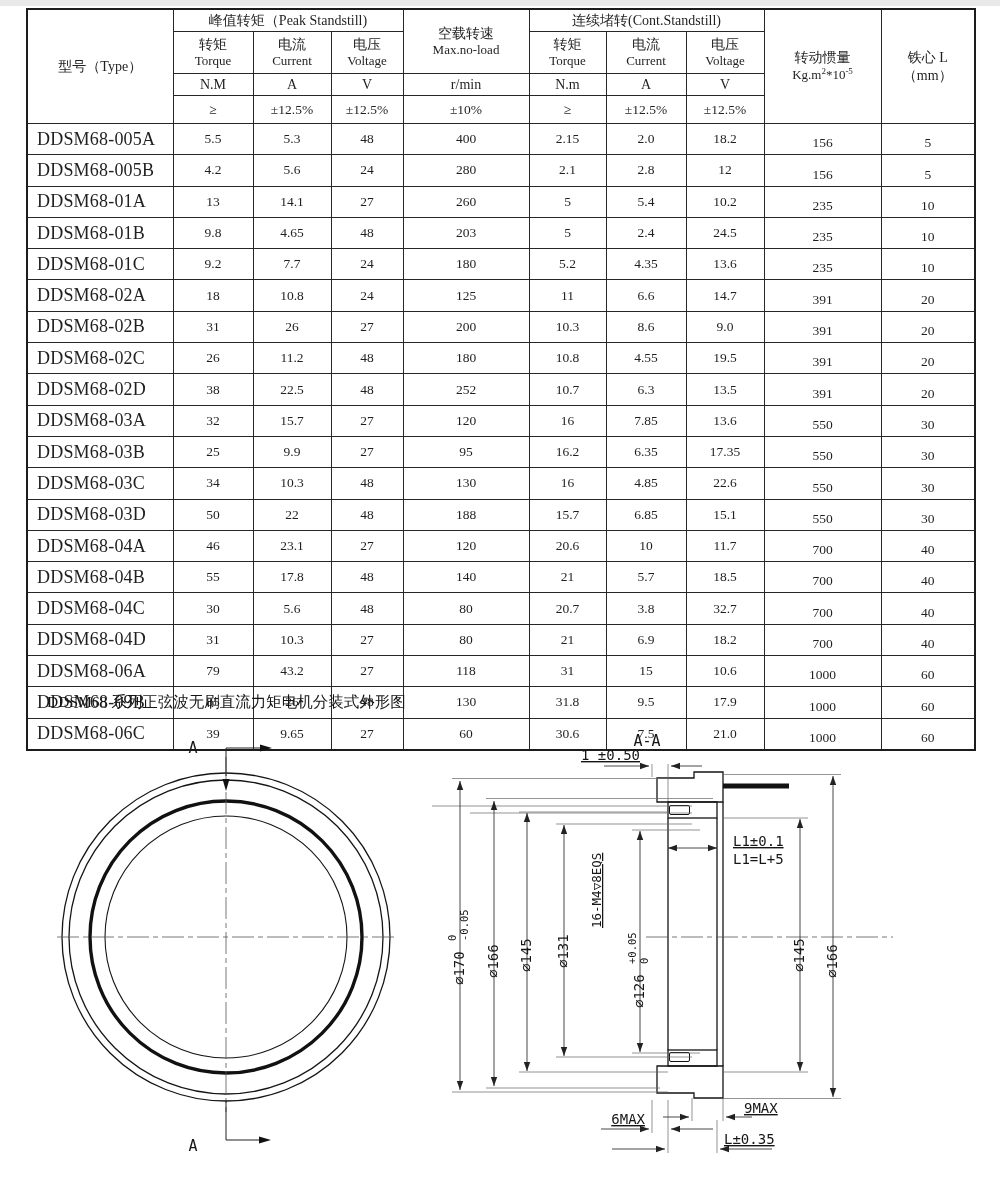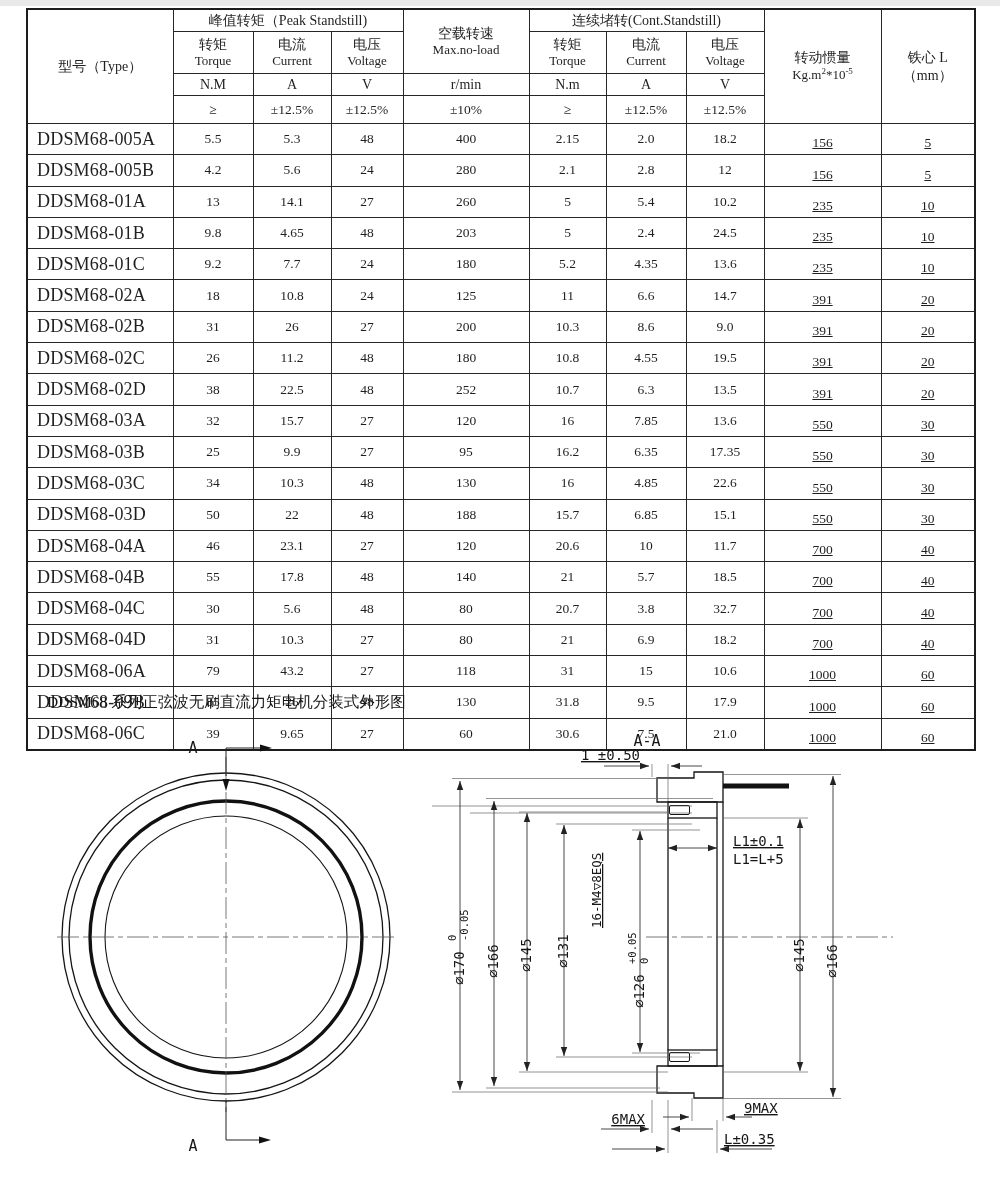--- a/index.html
+++ b/index.html
@@ -14,21 +14,21 @@
   table.spec{border:2px solid #1c1c1c;}
   .hr1 th{height:21px;font-size:14px;}
   .hr2 th{height:41px;}
   .hr3 th{height:21px;font-size:14px;}
   .hr4 th{height:27px;font-size:13.5px;}
   .blk{display:block;line-height:1.25;font-size:14px;}
   .en{font-size:13px;}
   sup{font-size:9px;}
   tbody td{height:27.3px;font-size:13.5px;}
   tbody td:first-child{text-align:left;padding-left:9px;font-size:18px;letter-spacing:.2px;}
-  tbody td:nth-child(9),tbody td:nth-child(10){vertical-align:bottom;padding-bottom:3px;text-decoration:underline;}
+  tbody td:nth-child(9),tbody td:nth-child(10){vertical-align:bottom;padding-bottom:3px;}
 
   .caption{position:absolute;left:47px;top:692px;font-size:15.5px;color:#151515;}
 
   
   svg{position:absolute;left:0;top:720px;}
   .out{stroke:#151515;stroke-width:1.3;fill:none;}
   .thick{stroke:#111;stroke-width:3.4;fill:none;}
   .cl{stroke:#555;stroke-width:0.8;fill:none;stroke-dasharray:22 4 5 4;}
   .dim{stroke:#333;stroke-width:0.9;fill:none;}
   .ext{stroke:#666;stroke-width:0.7;fill:none;}

